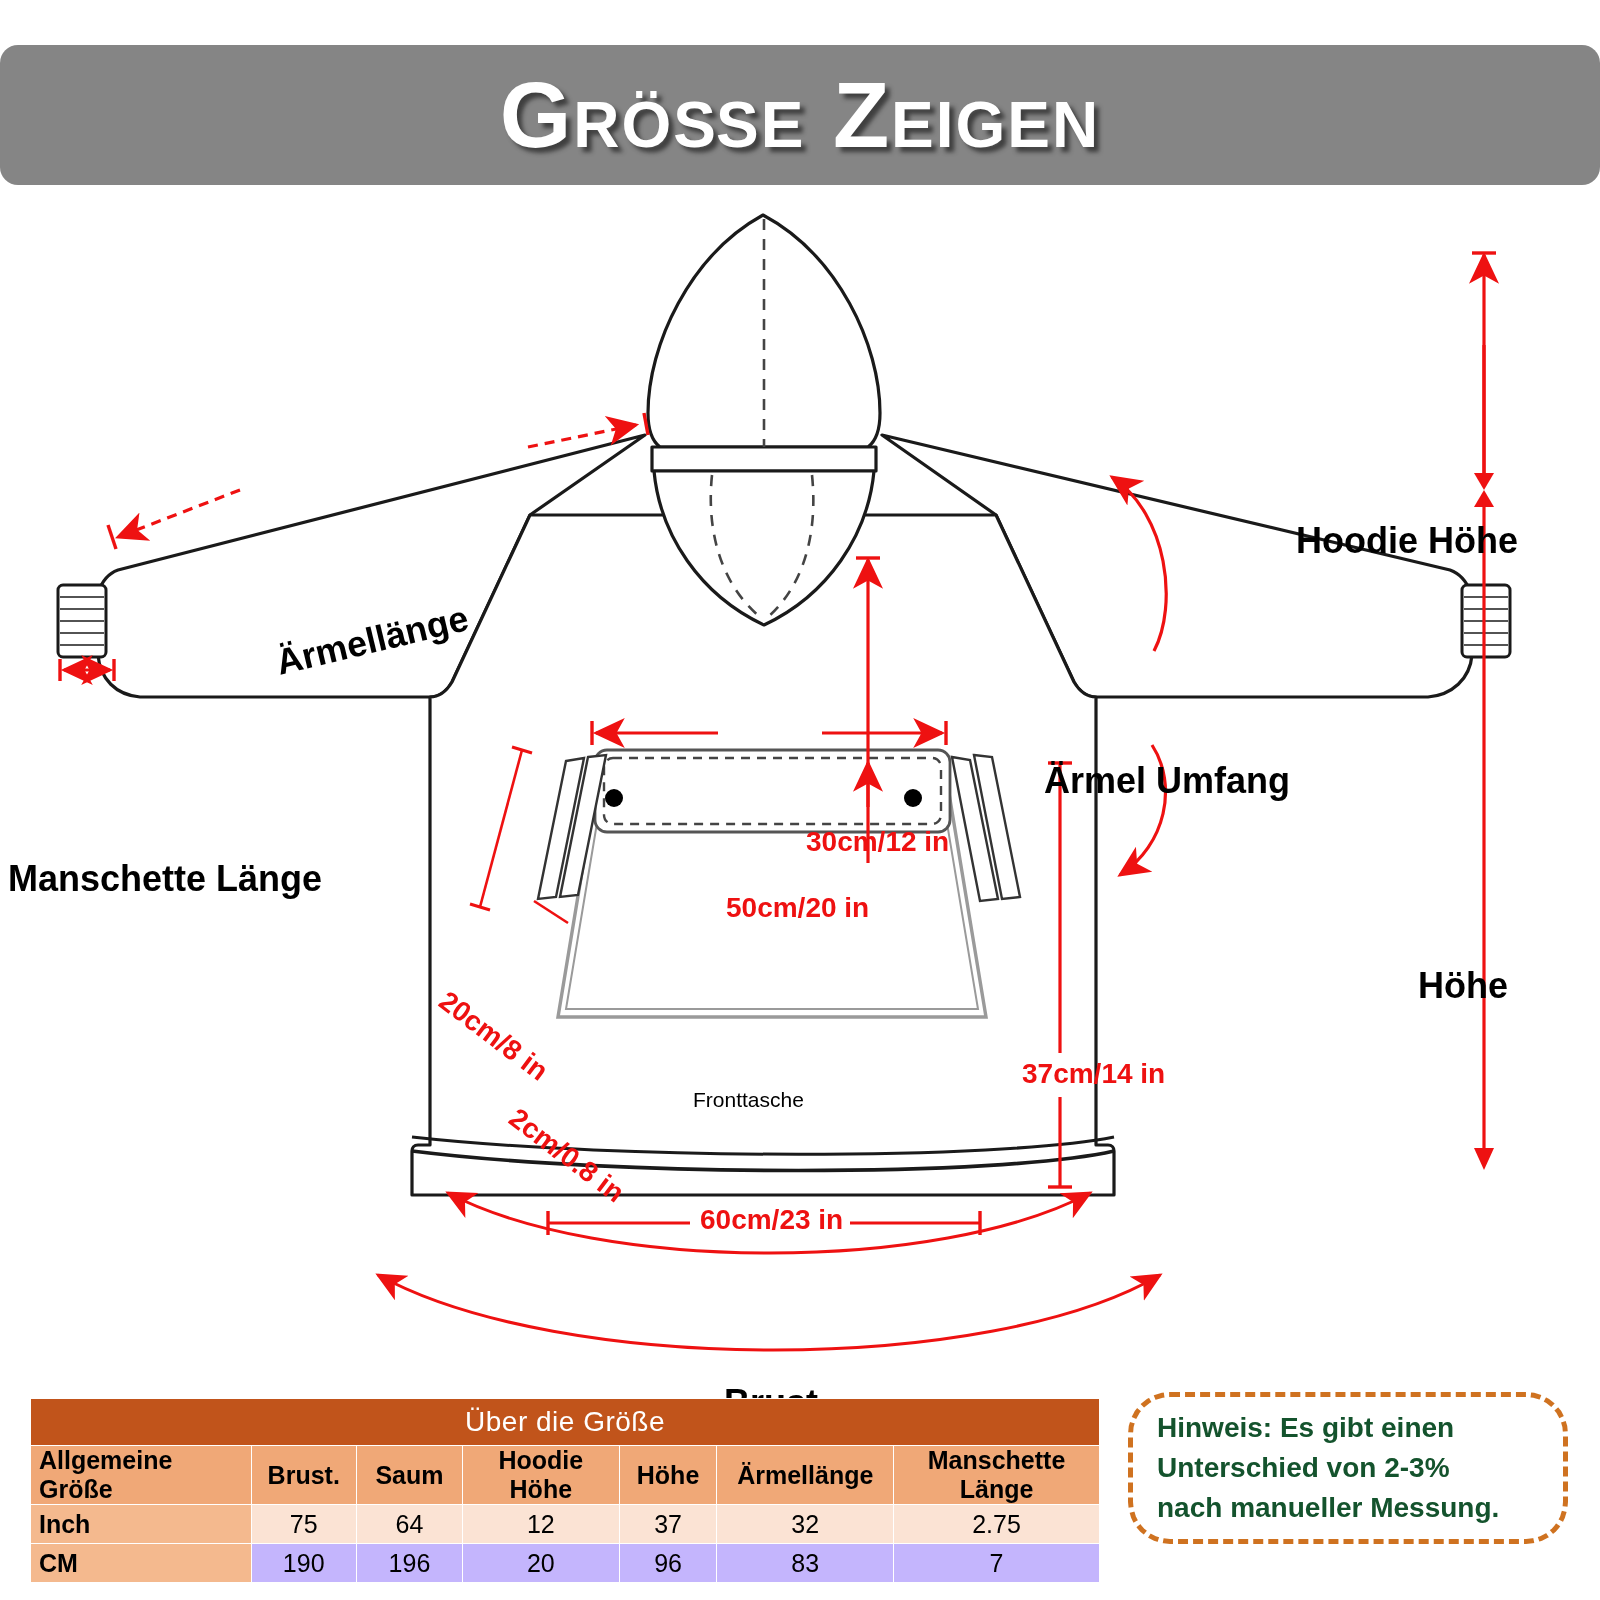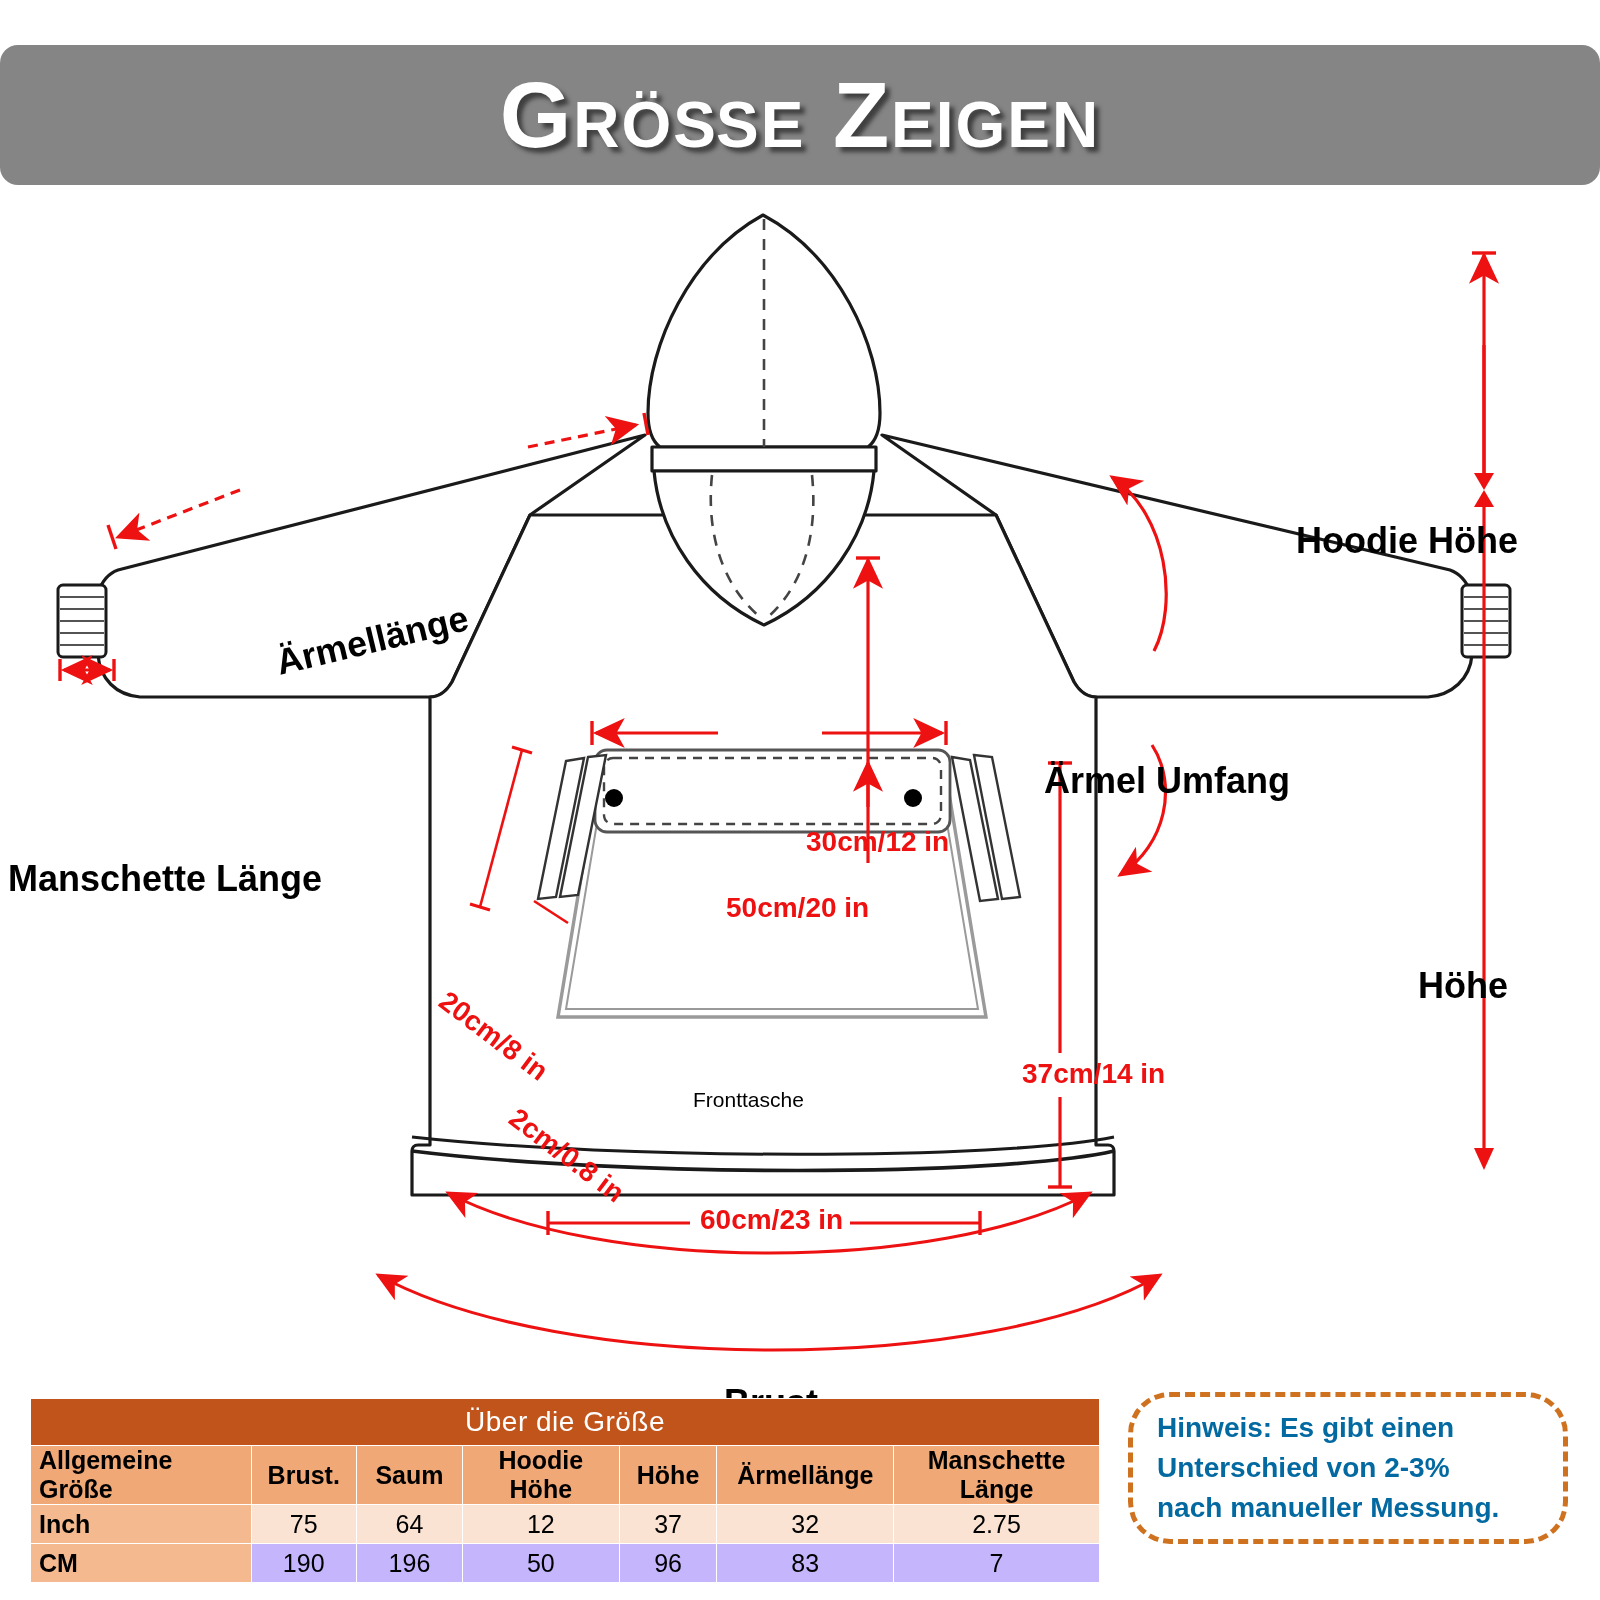--- a/index.html
+++ b/index.html
@@ -156,21 +156,21 @@
     height: 152px;
     border: 5px dashed #cf7220;
     border-radius: 42px;
     box-sizing: border-box;
     display: flex;
     flex-direction: column;
     justify-content: center;
     padding: 0 24px;
   }
   #note-box .note-line {
-    color: #0369a1;
+    color: #14532d;
     font-size: 28px;
     font-weight: bold;
     line-height: 1.42;
     font-family: "Liberation Sans", sans-serif;
     white-space: nowrap;
   }
 </style>
 </head>
 <body>
 
@@ -356,21 +356,21 @@
       <td>64</td>
       <td>12</td>
       <td>37</td>
       <td>32</td>
       <td>2.75</td>
     </tr>
     <tr class="row-cm">
       <td class="rowhead">CM</td>
       <td>190</td>
       <td>196</td>
-      <td>50</td>
+      <td>20</td>
       <td>96</td>
       <td>83</td>
       <td>7</td>
     </tr>
   </tbody>
 </table>
 
 <div id="note-box">
   <div class="note-line">Hinweis: Es gibt einen</div>
   <div class="note-line">Unterschied von 2-3%</div>

